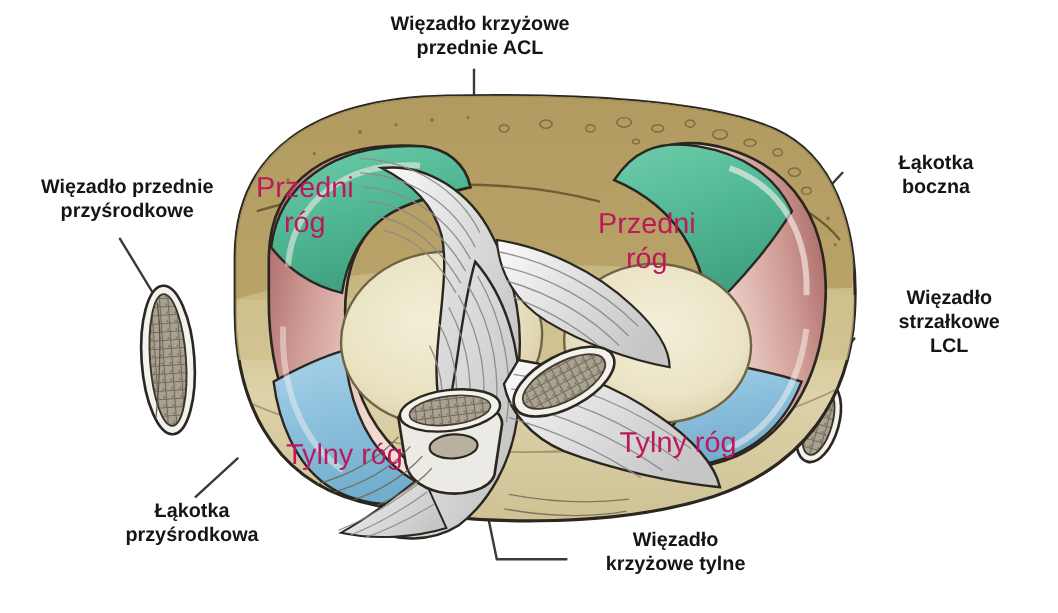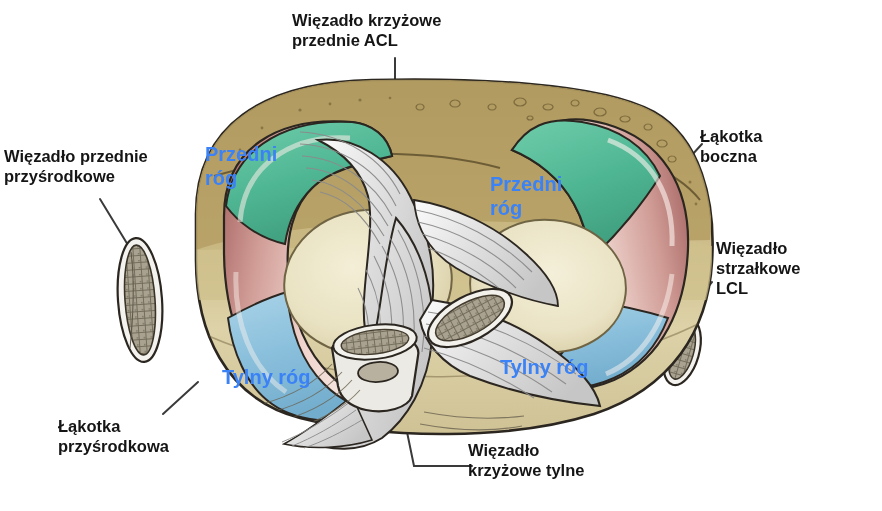--- a/index.html
+++ b/index.html
@@ -1,23 +1,23 @@
 <!DOCTYPE html>
 <html><head>
 <meta charset="utf-8">
 <style>
   html,body{margin:0;padding:0;background:#ffffff;}
   body{width:882px;height:511px;overflow:hidden;
        font-family:"Liberation Sans","DejaVu Sans",sans-serif;}
   #stage{position:relative;width:882px;height:511px;background:#ffffff;}
   svg.art{position:absolute;left:0;top:0;width:882px;height:511px;}
   .lbl{position:absolute;color:#151515;font-weight:bold;line-height:1.22;
-       text-align:left;white-space:pre-line;}
+       text-align:center;white-space:pre-line;}
   .outer{font-size:16.5px;}
-  .inner{font-size:20px;color:#3b82f6;font-weight:bold;}
+  .inner{font-size:24px;color:#be185d;font-weight:normal;}
   #l-acl{left:292px;top:10px;width:216px;}
   #l-mcl{left:4px;top:146px;width:204px;}
   #l-latmen{left:700px;top:126px;width:160px;}
   #l-lcl{left:716px;top:238px;width:150px;}
   #l-medmen{left:58px;top:416px;width:204px;}
   #l-pcl{left:468px;top:440px;width:190px;}
   #l-ah-med{left:205px;top:142px;width:98px;}
   #l-ah-lat{left:490px;top:172px;width:98px;}
   #l-ph-med{left:222px;top:365px;width:130px;}
   #l-ph-lat{left:500px;top:355px;width:130px;}

